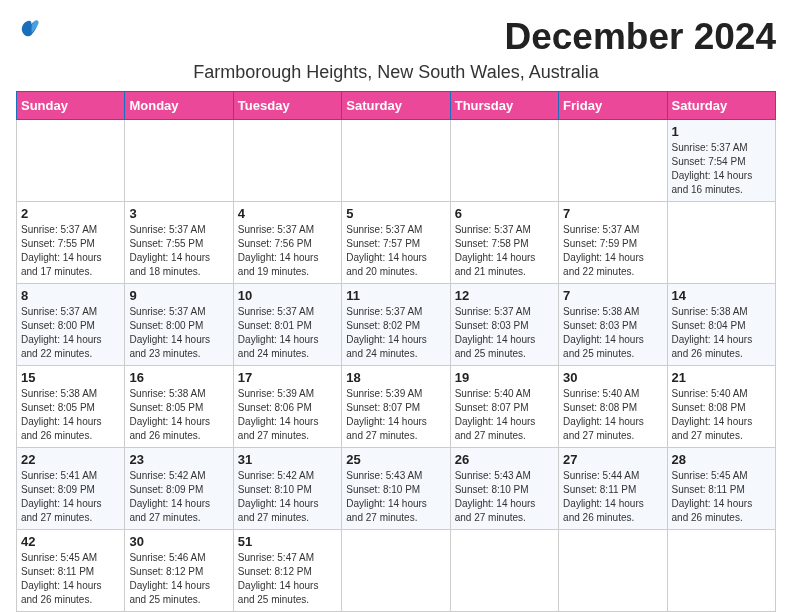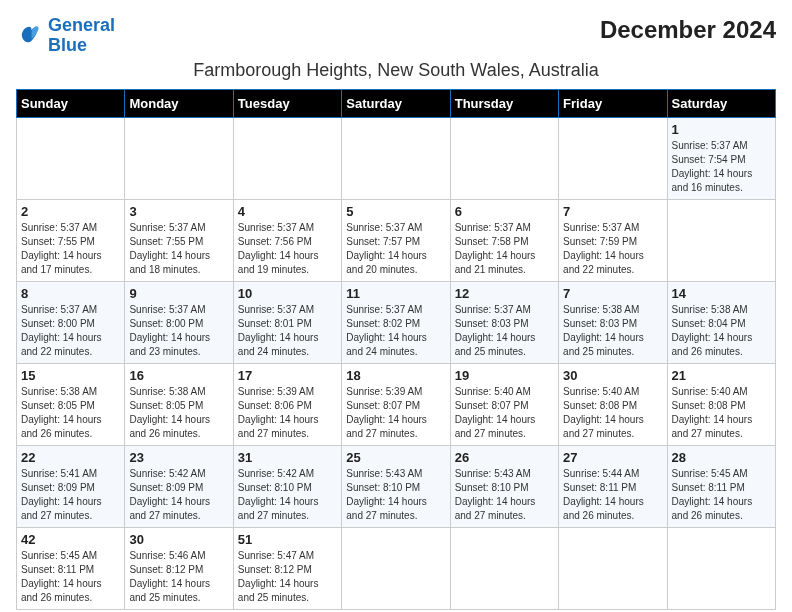--- a/index.html
+++ b/index.html
@@ -28,38 +28,38 @@
       line-height: 1.1;
     }
     .logo-text span {
       color: #1a6fbd;
     }
     .logo-bird {
       width: 28px;
       height: 28px;
     }
     .month-title {
-      font-size: 24px;
+      font-size: 37px;
       font-weight: bold;
       color: #222;
       text-align: right;
     }
     .subtitle {
       text-align: center;
       font-size: 18px;
       color: #333;
       margin-bottom: 8px;
     }
     table {
       width: 100%;
       border-collapse: collapse;
       font-size: 10.5px;
     }
     thead tr th {
-      background-color: #000000;
+      background-color: #ec4899;
       color: #fff;
       padding: 6px 4px;
       text-align: left;
       font-size: 13px;
       font-weight: bold;
       border: 1px solid #1a6fbd;
     }
     tbody tr td {
       border: 1px solid #ccc;
       padding: 4px 4px;
@@ -91,24 +91,20 @@
   </style>
 </head>
 <body>
 
 <div class="header">
   <div class="logo">
     <svg class="logo-bird" viewBox="0 0 36 36">
       <path d="M18 6 C10 6, 6 14, 8 20 C10 26, 16 28, 20 24 C24 20, 30 10, 26 8 C22 6, 18 12, 18 12 C18 12, 22 8, 18 6Z" fill="#1a6fbd"></path>
       <path d="M20 22 C24 18, 32 8, 28 6 C24 4, 20 10, 20 14Z" fill="#4a9fe0"></path>
     </svg>
-    <div>
-      <div class="logo-text"><span>General</span></div>
-      <div class="logo-text" style="color:#1a6fbd;">Blue</div>
-    </div>
   </div>
   <div class="month-title">December 2024</div>
 </div>
 
 <div class="subtitle">Farmborough Heights, New South Wales, Australia</div>
 
 <table>
   <thead>
     <tr>
     <th>Sunday</th>

